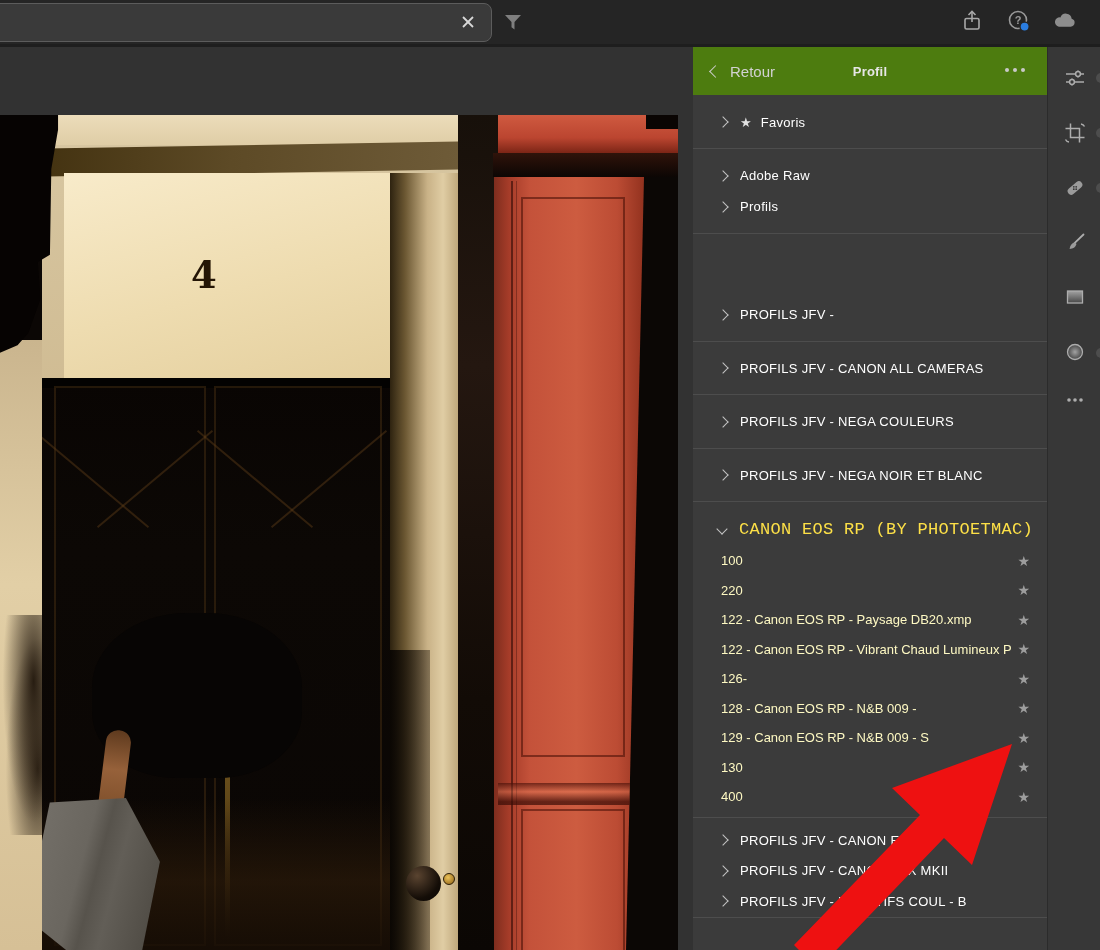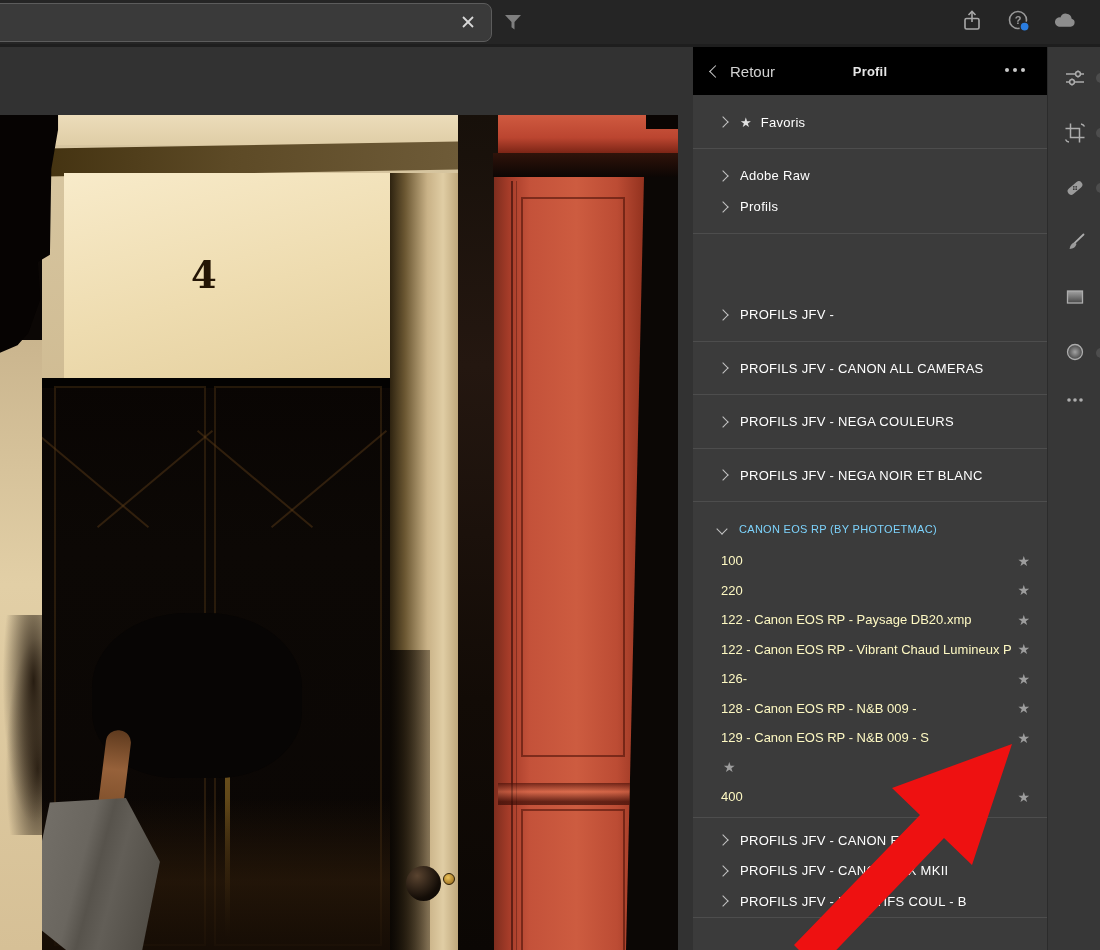--- a/index.html
+++ b/index.html
@@ -8,39 +8,39 @@
   .abs{position:absolute;}
   
   .topbar{position:absolute;left:0;top:0;width:1100px;height:44px;background:#252525;border-bottom:3px solid #1e1e1e;z-index:6;}
   .searchbox{position:absolute;left:-12px;top:3px;width:502px;height:37px;background:#3a3a3a;
     border:1px solid #5c5c5c;border-radius:8px;display:flex;align-items:center;}
   .searchbox input{flex:1;background:transparent;border:none;outline:none;color:#ddd;font-size:14px;padding-left:18px;}
   .clear-x{position:absolute;right:14px;top:9px;width:18px;height:18px;cursor:pointer;}
   .icon-btn{position:absolute;top:8px;width:26px;height:26px;display:flex;align-items:center;justify-content:center;}
   
   .panel{position:absolute;left:693px;top:44px;width:354px;height:906px;background:#3b3b3b;z-index:2;}
-  .phead{position:absolute;left:0;top:3px;width:354px;height:48px;background:#000000;display:flex;align-items:center;}
+  .phead{position:absolute;left:0;top:3px;width:354px;height:48px;background:#4d7c0f;display:flex;align-items:center;}
   .back{display:flex;align-items:center;gap:10px;padding-left:18px;cursor:pointer;color:#d2d2d2;font-size:15px;}
   .ptitle{position:absolute;left:0;right:0;text-align:center;color:#e6e6e6;font-size:13px;font-weight:bold;letter-spacing:.2px;}
   .pmore{position:absolute;right:22px;top:21px;display:flex;gap:4px;cursor:pointer;}
   .pmore i{width:4px;height:4px;border-radius:50%;background:#c9c9c9;}
   .sect{position:absolute;left:0;width:354px;border-bottom:1px solid #4d4d4d;box-sizing:border-box;background:#3b3b3b;}
   .grow{display:flex;align-items:center;gap:13px;padding-left:26px;height:31px;cursor:pointer;}
   .grow .lbl{color:#ffffff;font-size:13px;letter-spacing:.3px;white-space:nowrap;}
   .chev{display:inline-block;width:7px;height:7px;border-right:1.6px solid #c4c4c4;border-bottom:1.6px solid #c4c4c4;
     transform:rotate(-45deg);flex:none;}
   .chev.down{transform:rotate(45deg);}
   .chev.left{border:none;border-left:1.9px solid #cecece;border-bottom:1.9px solid #cecece;transform:rotate(45deg);width:8px;height:8px;}
   .center-one{display:flex;flex-direction:column;justify-content:center;height:100%;}
   .prow{display:flex;align-items:center;height:29.5px;padding-left:28px;padding-right:17px;cursor:pointer;}
   .prow .lbl{color:#fef9c3;font-size:13px;white-space:nowrap;overflow:hidden;flex:1;}
   .star{color:#9d9d9d;font-size:14px;line-height:1;margin-left:2px;cursor:pointer;}
   .fav-star{color:#e2e2e2;font-size:13px;line-height:1;}
   .exphead{display:flex;align-items:center;gap:13px;padding-left:25px;height:32px;margin-top:11px;cursor:pointer;}
-  .exphead .lbl{color:#7dd3fc;font-size:11px;letter-spacing:.3px;}
+  .exphead .lbl{color:#fde047;font-size:17px;letter-spacing:.3px;font-family:Liberation Mono, monospace;}
   
   .rail{position:absolute;left:1047px;top:44px;width:53px;height:906px;background:#373737;border-left:1px solid #2b2b2b;z-index:2;}
   .tool{position:absolute;left:15px;width:24px;height:24px;cursor:pointer;}
   .edgedot{position:absolute;left:48px;width:5px;height:10px;background:#4d4d4d;border-radius:5px 0 0 5px;}
   
   .workspace{position:absolute;left:0;top:44px;width:693px;height:906px;background:#323232;z-index:1;}
   .photo{position:absolute;left:0;top:71px;width:678px;height:835px;background:#0b0705;overflow:hidden;}
   .house-number{position:absolute;left:127px;top:80px;font-family:"DejaVu Serif",serif;font-weight:bold;
     font-size:37px;color:#241505;}
   
@@ -234,20 +234,21 @@
       </div>
       <div class="prow">
         <span class="lbl">128 - Canon EOS RP - N&amp;B 009 -</span>
         <span class="star">★</span>
       </div>
       <div class="prow">
         <span class="lbl">129 - Canon EOS RP - N&amp;B 009 - S</span>
         <span class="star">★</span>
       </div>
       <div class="prow">
+        <span class="lbl">130</span>
         <span class="star">★</span>
       </div>
       <div class="prow">
         <span class="lbl">400</span>
         <span class="star">★</span>
       </div>
     </div>
   </div>
 
   <div class="sect" style="top:774px;height:100px;padding-top:7px;">

